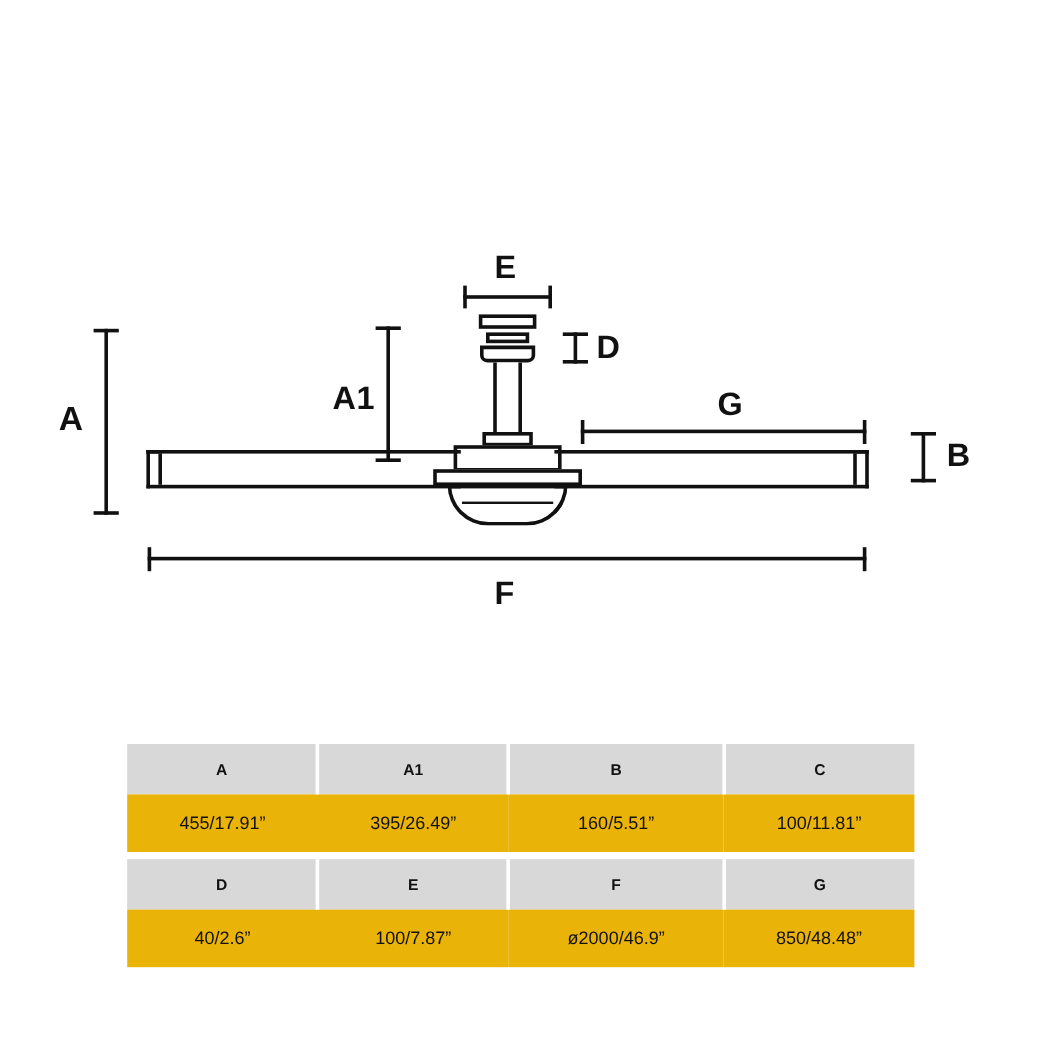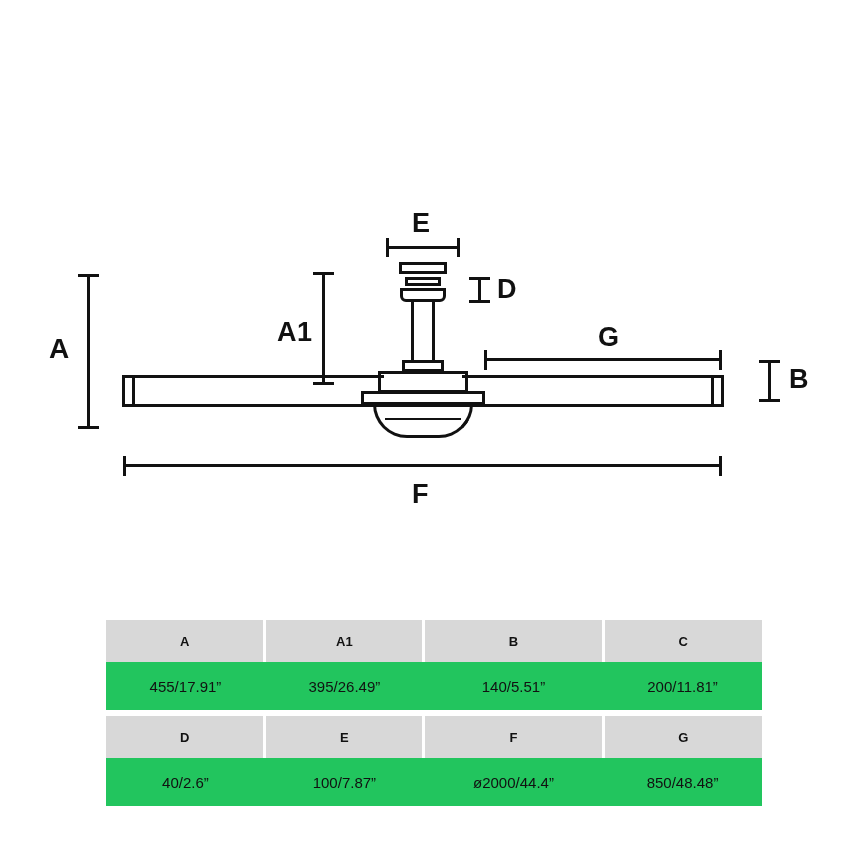--- a/index.html
+++ b/index.html
@@ -53,21 +53,21 @@
   .hdr-cell {
     background: #d8d8d8;
     height: 42px;
     font-size: 13px;
     font-weight: bold;
     color: #111111;
     border-right: 3px solid #ffffff;
   }
   .hdr-cell.last { border-right: none; }
   .val-cell {
-    background: #22c55e;
+    background: #eab308;
     height: 48px;
     font-size: 15px;
     color: #111111;
   }
   .spacer-row td { height: 6px; background: #ffffff; }
 </style>
 </head>
 <body>
 
 <div id="stage">
@@ -140,35 +140,35 @@
   <tbody>
     <tr>
       <td class="hdr-cell">A</td>
       <td class="hdr-cell">A1</td>
       <td class="hdr-cell">B</td>
       <td class="hdr-cell last">C</td>
     </tr>
     <tr>
       <td class="val-cell">455/17.91”</td>
       <td class="val-cell">395/26.49”</td>
-      <td class="val-cell">140/5.51”</td>
-      <td class="val-cell">200/11.81”</td>
+      <td class="val-cell">160/5.51”</td>
+      <td class="val-cell">100/11.81”</td>
     </tr>
     <tr class="spacer-row">
       <td></td>
         <td></td>
         <td></td>
         <td></td>
     </tr>
     <tr>
       <td class="hdr-cell">D</td>
       <td class="hdr-cell">E</td>
       <td class="hdr-cell">F</td>
       <td class="hdr-cell last">G</td>
     </tr>
     <tr>
       <td class="val-cell">40/2.6”</td>
       <td class="val-cell">100/7.87”</td>
-      <td class="val-cell">ø2000/44.4”</td>
+      <td class="val-cell">ø2000/46.9”</td>
       <td class="val-cell">850/48.48”</td>
     </tr>
   </tbody>
 </table>
 
 </body></html>

